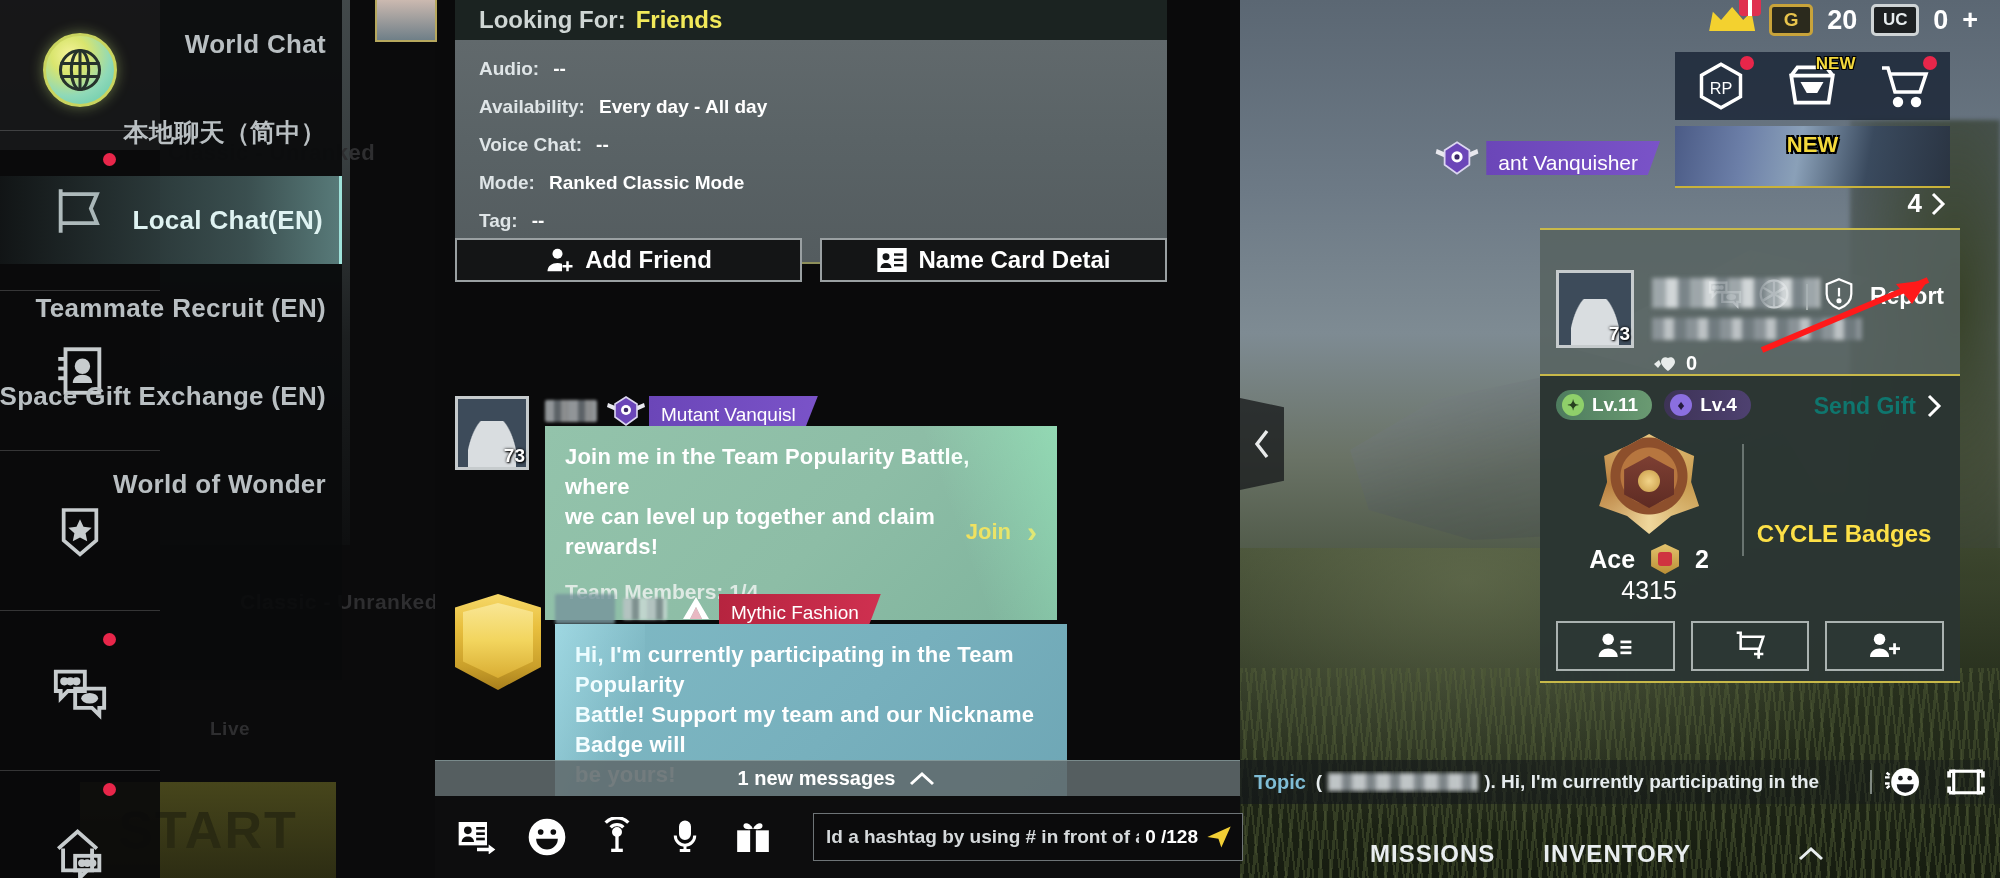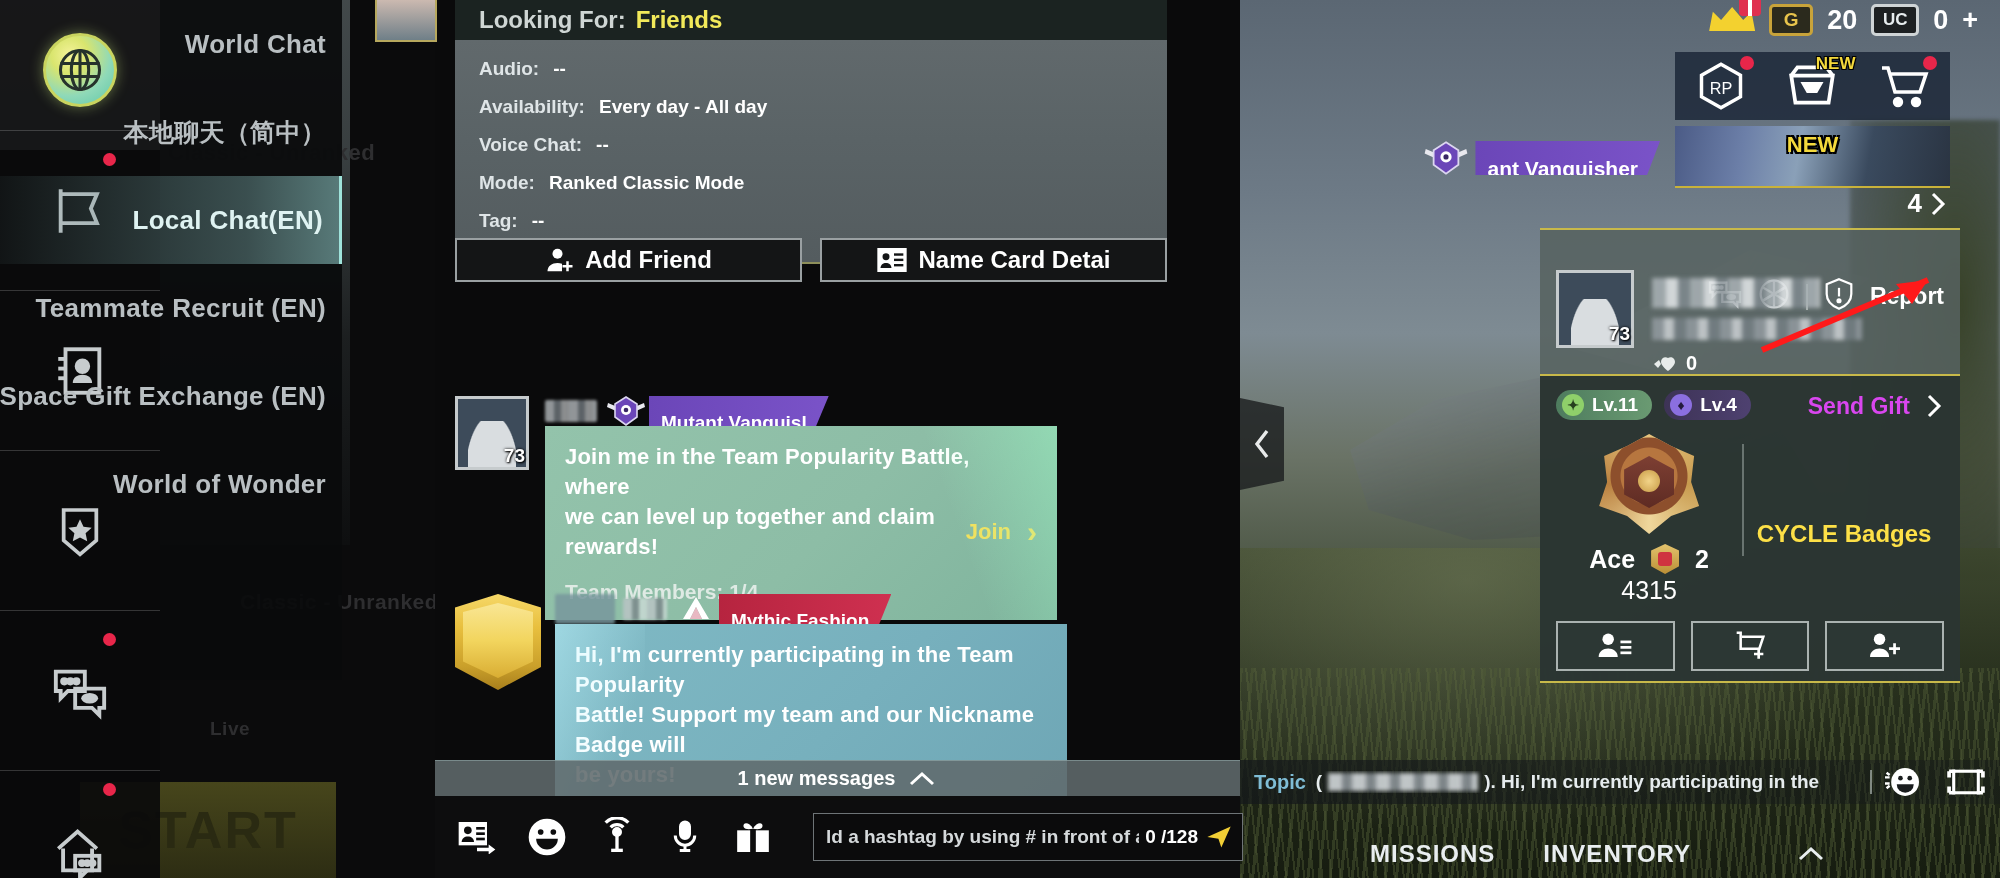--- a/index.html
+++ b/index.html
@@ -170,22 +170,22 @@
     clip-path: polygon(50% 0%, 100% 12%, 100% 78%, 50% 100%, 0% 78%, 0% 12%);
   }
 
   .tagline { display:flex; align-items:center; gap:8px; height:30px; }
   .nameblur {
     height:22px; border-radius:2px;
     background: repeating-linear-gradient(90deg, rgba(190,196,200,.75) 0 9px, rgba(120,128,134,.75) 9px 16px, rgba(225,228,230,.6) 16px 24px);
     filter: blur(1.6px);
   }
   .ribbon {
-    height:30px; padding:16px 22px 0 12px; display:flex; align-items:flex-start;
-    color:#fff; font-size:19px; font-weight:bold; white-space:nowrap;
+    height:30px; padding:10px 22px 0 12px; display:flex; align-items:flex-end;
+    color:#fff; font-size:19px; font-weight:normal; white-space:nowrap;
     clip-path: polygon(0 0, 100% 0, 93% 100%, 0 100%);
   }
   .ribbon.purple { background: linear-gradient(90deg,#6b46b8,#7a53c8); }
   .ribbon.red { background: linear-gradient(90deg,#b6243f,#cf3050); }
   .ribbon-emblem {
     width:42px; height:34px; margin-right:-6px; position:relative; z-index:2;
     display:flex; align-items:center; justify-content:center;
     font-size:22px; color:#fff;
   }
 
@@ -326,22 +326,22 @@
   .pill {
     height:30px; padding:0 14px 0 6px; border-radius:15px;
     display:flex; align-items:center; gap:8px; font-size:19px; font-weight:bold; color:#fff;
   }
   .pill.green { background: linear-gradient(90deg,#4e7c5e,#6a9a72); }
   .pill.purple { background: linear-gradient(90deg,#3d3356,#4e4170); }
   .pill .orb { width:22px; height:22px; border-radius:50%; display:flex;align-items:center;justify-content:center;font-size:14px;}
   .pill.green .orb { background:#8fd06a; color:#26401e;}
   .pill.purple .orb { background:#8b6fe0; color:#241a3d;}
   .sendgift {
-    position:absolute; right:16px; top:16px; display:flex; align-items:center; gap:14px;
-    color:#d946ef; font-size:23px; font-weight:bold;
+    position:absolute; right:16px; top:16px; display:flex; align-items:center; gap:8px;
+    color:#0f766e; font-size:23px; font-weight:bold;
   }
   .pc-stats { display:flex; margin-top:14px; align-items:flex-start; }
   .pc-stat-left { width:48%; display:flex; flex-direction:column; align-items:center; }
   .medal {
     width:100px; height:100px; position:relative;
     background: radial-gradient(circle at 50% 42%, #f0d79a 0 14px, #b7763f 15px 28px, #8d4f2c 29px 38px, rgba(0,0,0,0) 39px),
                 conic-gradient(from 0deg, #e7c57f, #c79a4e, #efd79c, #b9803f, #e7c57f);
     clip-path: polygon(50% 0%, 72% 12%, 95% 22%, 92% 48%, 100% 72%, 72% 82%, 50% 100%, 28% 82%, 0% 72%, 8% 48%, 5% 22%, 28% 12%);
   }
   .medal .core {

